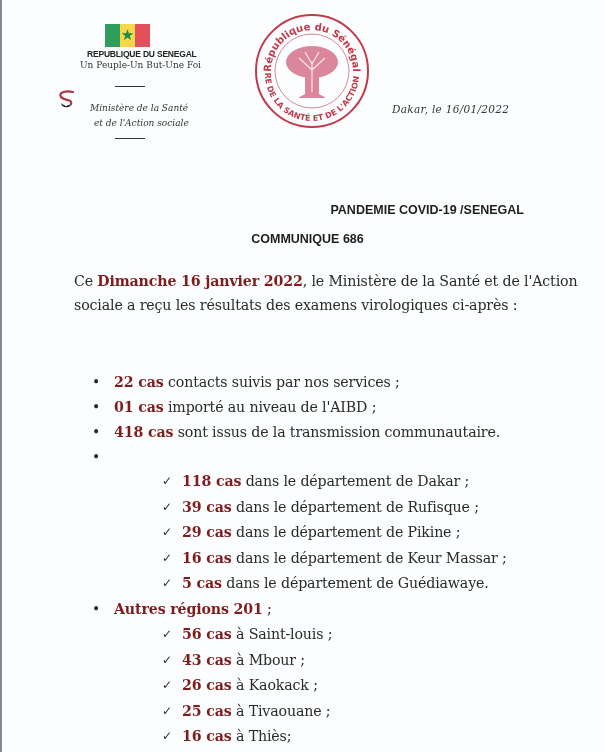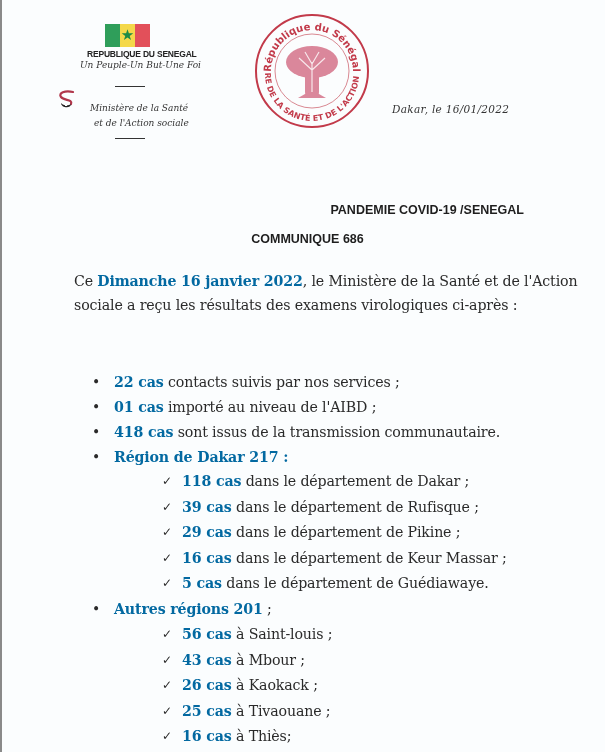--- a/index.html
+++ b/index.html
@@ -11,34 +11,34 @@
     color: #2a2a2a;
   }
   .left-border { position: absolute; left: 0; top: 0; width: 2px; height: 752px; background: #8a8a8a; }
   .flag { position: absolute; left: 105px; top: 24px; width: 45px; height: 23px; display: flex; }
   .flag .s { flex: 1; }
   .flag .g { background: #2f9e5a; }
   .flag .y { background: #f4d84a; position: relative; }
   .flag .r { background: #e2505a; }
   .flag .star { position: absolute; left: 0; right: 0; top: 2px; text-align: center; color: #1d8a46; font-size: 15px; line-height: 18px; font-family: "DejaVu Sans", sans-serif; }
   .rep-name { position: absolute; left: 87px; top: 49px; width: 80px; text-align: center; font-family: "Liberation Sans", sans-serif; font-weight: bold; font-size: 8.5px; color: #222; letter-spacing: -0.2px; white-space: nowrap; }
-  .motto { position: absolute; left: 80px; top: 60px; width: 95px; text-align: center; font-family: "DejaVu Serif", serif; font-style: italic; font-size: 9px; color: #333; white-space: nowrap; }
+  .motto { position: absolute; left: 80px; top: 60px; width: 95px; text-align: center; font-family: "DejaVu Serif", serif; font-size: 9px; color: #333; white-space: nowrap; }
   .rule1 { position: absolute; left: 115px; top: 86px; width: 30px; height: 1px; background: #333; }
   .rule2 { position: absolute; left: 115px; top: 138px; width: 30px; height: 1px; background: #333; }
   .min-logo { position: absolute; left: 55px; top: 89px; width: 22px; height: 22px; }
   .ministry { position: absolute; left: 90px; top: 101px; font-style: italic; font-size: 9px; line-height: 15px; color: #333; }
   .ministry div { white-space: nowrap; }
   .seal { position: absolute; left: 253px; top: 12px; width: 118px; height: 118px; }
   .date { position: absolute; left: 392px; top: 103px; font-style: italic; font-size: 10.5px; color: #333; white-space: nowrap; letter-spacing: 0.3px; }
   .title1 { position: absolute; left: 0; width: 524px; top: 203px; text-align: right; font-family: "Liberation Sans", sans-serif; font-weight: bold; font-size: 12.5px; color: #1e1e1e; padding-left: 0; box-sizing: border-box; }
   .title2 { position: absolute; left: 0; width: 605px; top: 232px; text-align: center; font-family: "Liberation Sans", sans-serif; font-weight: bold; font-size: 12.5px; color: #1e1e1e; padding-left: 10px; box-sizing: border-box; }
   .para { position: absolute; left: 74px; top: 269px; width: 480px; font-size: 14.2px; line-height: 24px; color: #2a2a2a; }
   .para .line { white-space: nowrap; display: flex; justify-content: space-between; }
   .para .line.nojust { display: block; }
-  b { font-weight: bold; color: #0369a1; }
+  b { font-weight: bold; color: #7f1d1d; }
   .bullets { position: absolute; left: 90px; top: 370px; font-size: 14.2px; line-height: 25px; }
   .bullet-item { white-space: nowrap; position: relative; padding-left: 24px; }
   .bullet-item .dot { position: absolute; left: 2px; top: 0; font-size: 14px; }
   .sublist { position: absolute; font-size: 14.2px; line-height: 25.5px; }
   .sub-item { white-space: nowrap; position: relative; padding-left: 20px; }
   .sub-item .chk { position: absolute; left: 0; top: 0; font-family: "DejaVu Sans", sans-serif; font-size: 12px; }
   .dakar-list { left: 162px; top: 469px; }
   .autres-head { position: absolute; left: 90px; top: 597px; font-size: 14.2px; line-height: 25px; }
   .autres-list { left: 162px; top: 622px; }
 </style>
@@ -102,21 +102,21 @@
 
 <div class="para">
   <div class="line nojust" style="letter-spacing:-0.15px"><span style="white-space:pre">Ce </span><b>Dimanche 16 janvier 2022</b><span style="white-space:pre">, le Ministère de la Santé et de l'Action</span></div>
   <div class="line nojust" style="letter-spacing:-0.15px"><span>sociale a reçu les résultats des examens virologiques ci-après :</span></div>
 </div>
 
 <div class="bullets">
   <div class="bullet-item" style="letter-spacing:-0.15px"><span class="dot">•</span><b>22 cas</b><span style="white-space:pre"> contacts suivis par nos services ;</span></div>
   <div class="bullet-item" style="letter-spacing:-0.15px"><span class="dot">•</span><b>01 cas</b><span style="white-space:pre"> importé au niveau de l'AIBD ;</span></div>
   <div class="bullet-item" style="letter-spacing:-0.15px"><span class="dot">•</span><b>418 cas</b><span style="white-space:pre"> sont issus de la transmission communautaire.</span></div>
-  <div class="bullet-item" style="letter-spacing:-0.15px"><span class="dot">•</span><b>Région de Dakar 217 :</b><span style="white-space:pre"></span></div>
+  <div class="bullet-item" style="letter-spacing:-0.15px"><span class="dot">•</span><span style="white-space:pre"></span></div>
 </div>
 
 <div class="sublist dakar-list">
   <div class="sub-item" style="letter-spacing:-0.15px"><span class="chk">✓</span><b>118 cas</b><span style="white-space:pre"> dans le département de Dakar ;</span></div>
   <div class="sub-item" style="letter-spacing:-0.15px"><span class="chk">✓</span><b>39 cas</b><span style="white-space:pre"> dans le département de Rufisque ;</span></div>
   <div class="sub-item" style="letter-spacing:-0.15px"><span class="chk">✓</span><b>29 cas</b><span style="white-space:pre"> dans le département de Pikine ;</span></div>
   <div class="sub-item" style="letter-spacing:-0.15px"><span class="chk">✓</span><b>16 cas</b><span style="white-space:pre"> dans le département de Keur Massar ;</span></div>
   <div class="sub-item" style="letter-spacing:-0.15px"><span class="chk">✓</span><b>5 cas</b><span style="white-space:pre"> dans le département de Guédiawaye.</span></div>
 </div>
 

